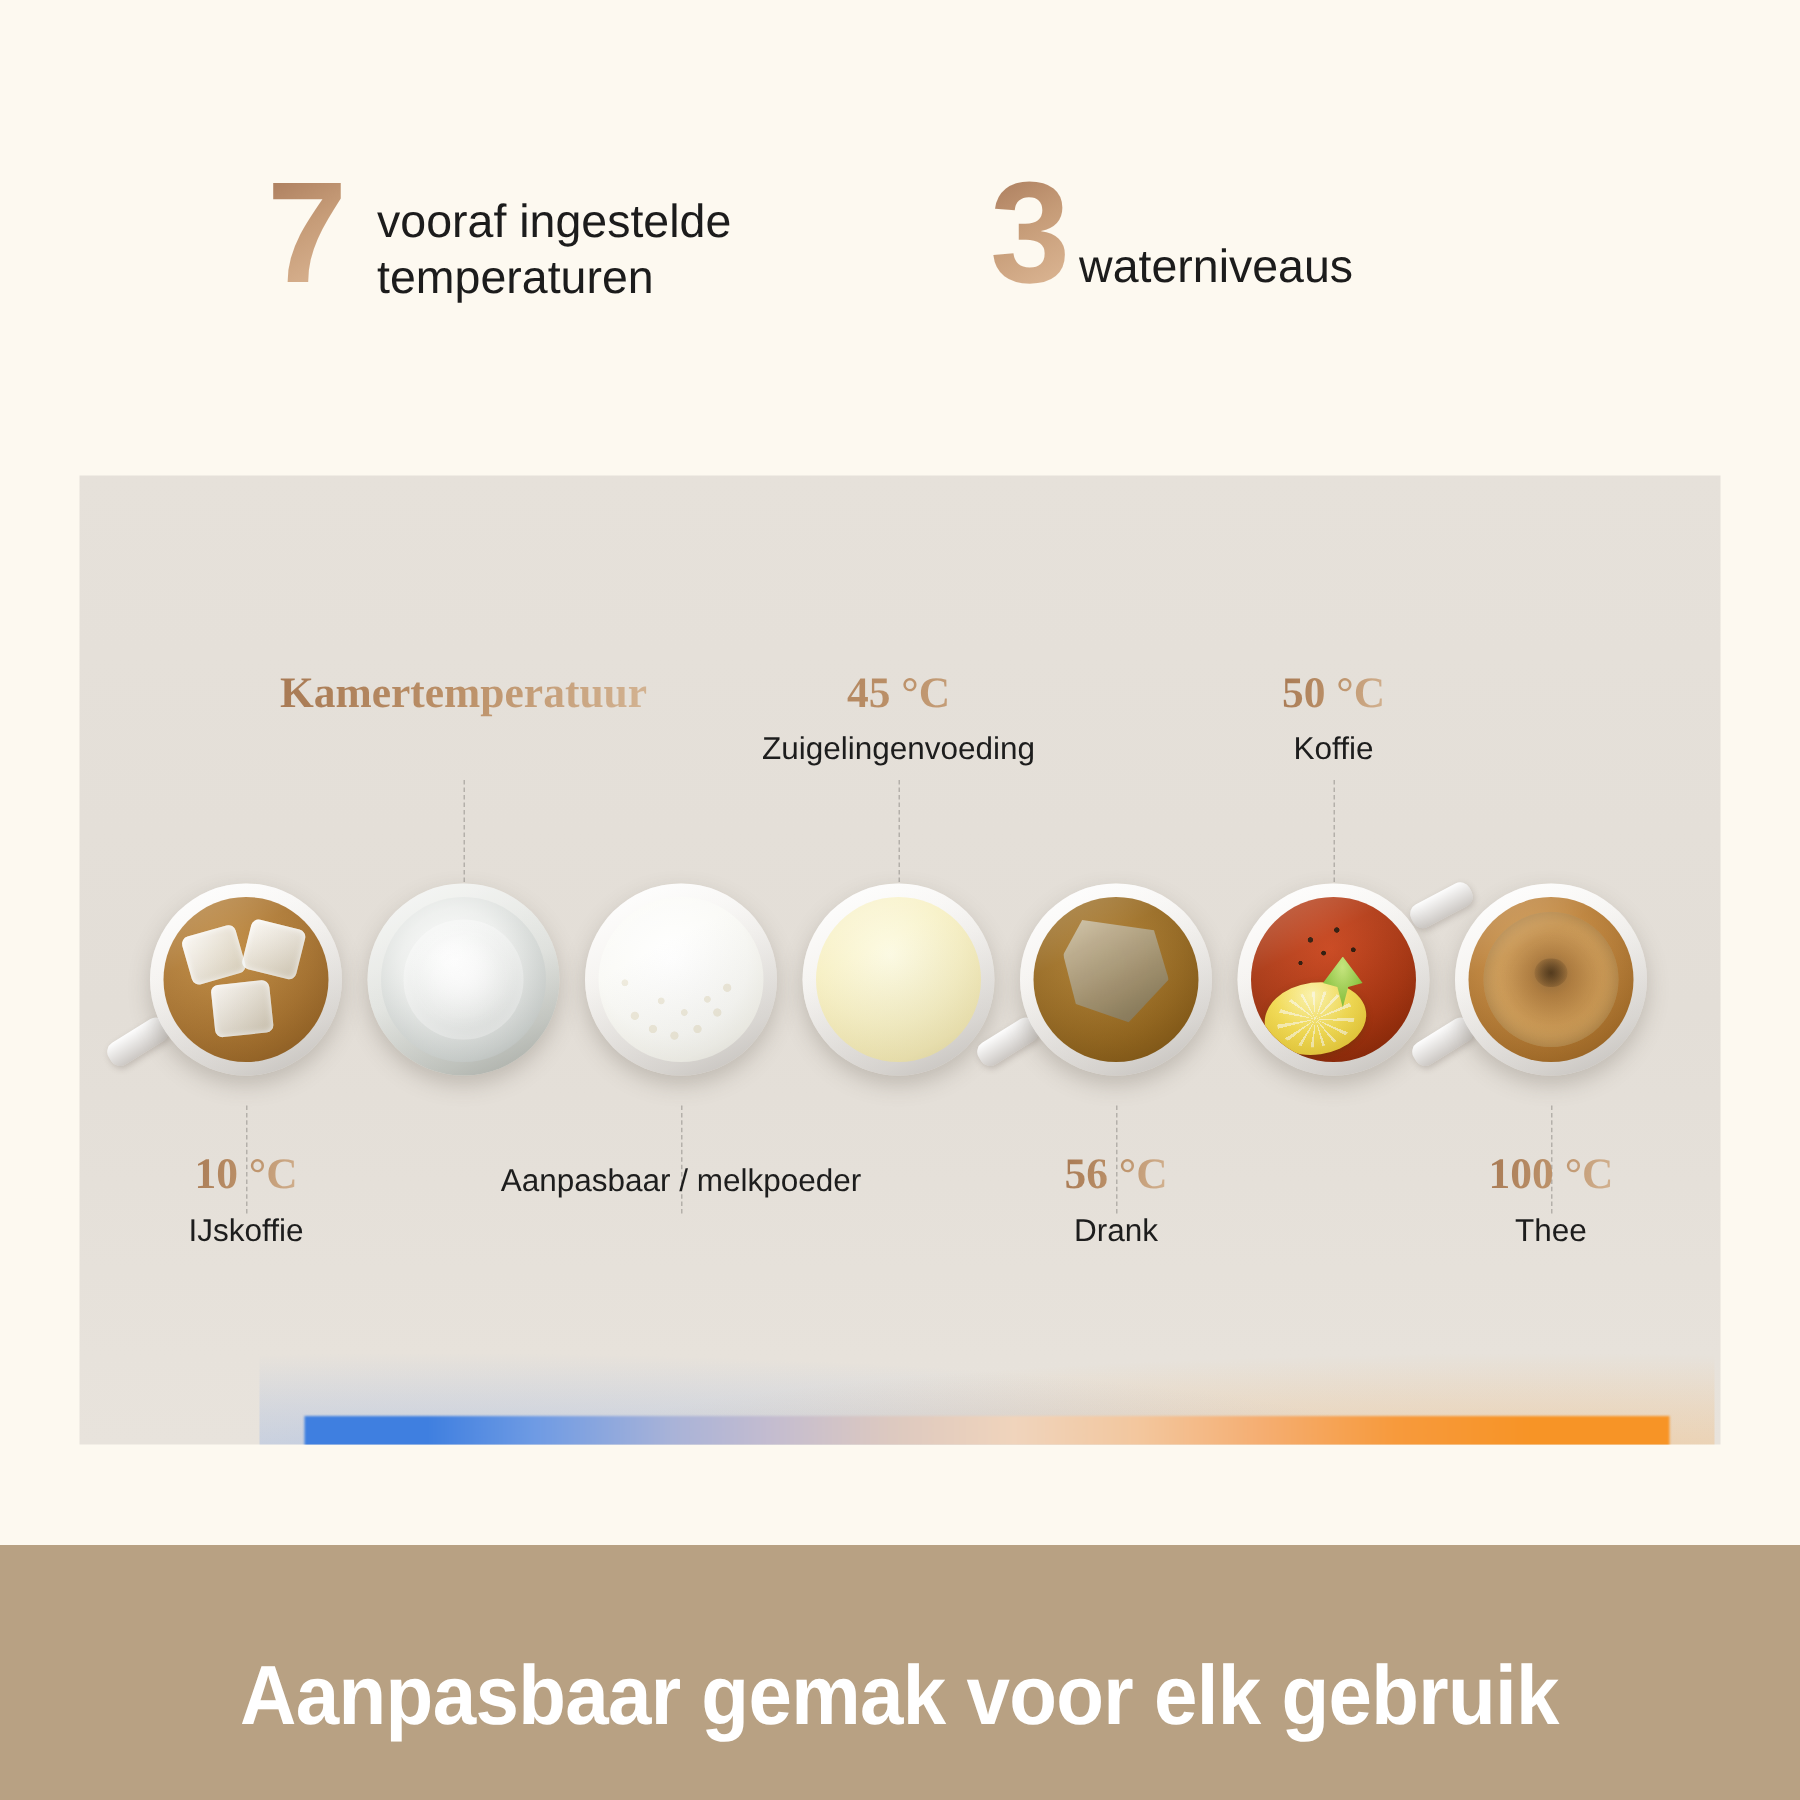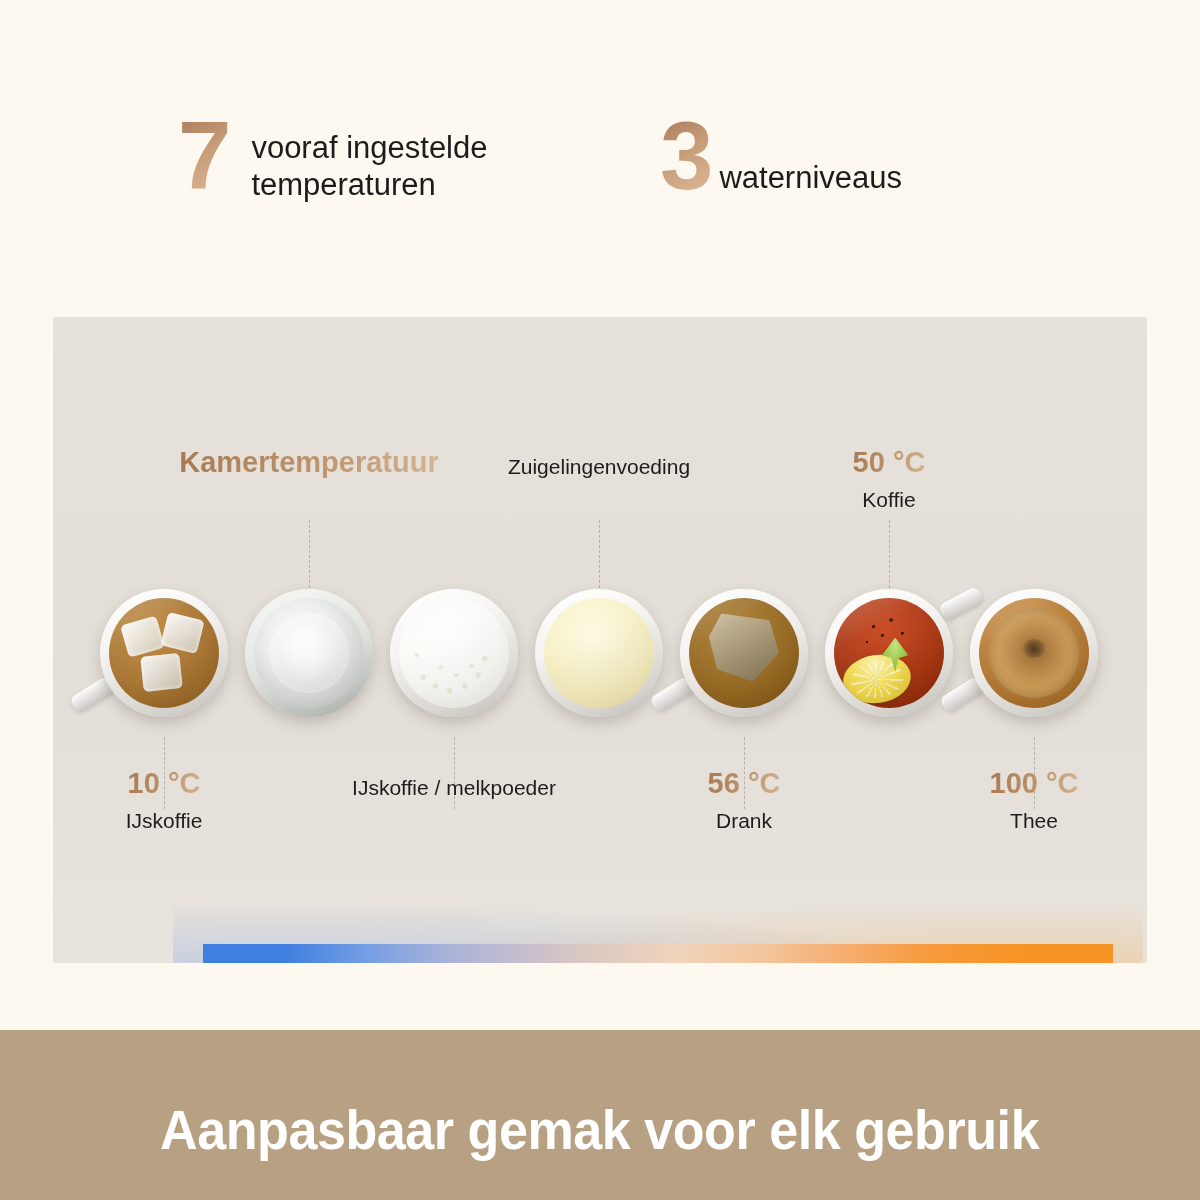--- a/index.html
+++ b/index.html
@@ -53,21 +53,21 @@
   
   .leader { position:absolute; width:0; border-left:1px dashed #b4b0aa; }
   .leader.up   { top:203px; height:68px; }
   .leader.down { top:420px; height:72px; }
 
   
   .lbl { position:absolute; text-align:center; transform:translateX(-50%); }
   .lbl .temp {
     font-size:29px; font-weight:bold; white-space:nowrap;
     background:linear-gradient(100deg,#a87a54 0%,#bc9169 50%,#d3b392 100%);
-    -webkit-background-clip:text; background-clip:text; color:transparent;
+    -webkit-background-clip:text; background-clip:text; color:transparent;font-family:Liberation Serif, serif;
   }
   .lbl .desc { font-size:21px; color:#1d1d1d; margin-top:9px; white-space:nowrap; }
   .lbl.top  { top:129px; }
   .lbl.bot  { top:450px; }
 
   
   .drink {
     position:absolute; top:272px; width:128px; height:128px;
     transform:translateX(-50%);
   }
@@ -209,23 +209,24 @@
     </div>
   <div id="labels">
       <div class="lbl bot" style="left: 111px;">
         <div class="temp">10 °C</div>
         <div class="desc">IJskoffie</div>
       </div>
       <div class="lbl top" style="left: 256px;">
         <div class="temp">Kamertemperatuur</div>
       </div>
       <div class="lbl bot" style="left: 401px;">
-        <div class="desc">IJskoffie / melkpoeder</div>
+        <div class="desc">Aanpasbaar / melkpoeder</div>
       </div>
       <div class="lbl top" style="left: 546px;">
+        <div class="temp">45 °C</div>
         <div class="desc">Zuigelingenvoeding</div>
       </div>
       <div class="lbl bot" style="left: 691px;">
         <div class="temp">56 °C</div>
         <div class="desc">Drank</div>
       </div>
       <div class="lbl top" style="left: 836px;">
         <div class="temp">50 °C</div>
         <div class="desc">Koffie</div>
       </div>

